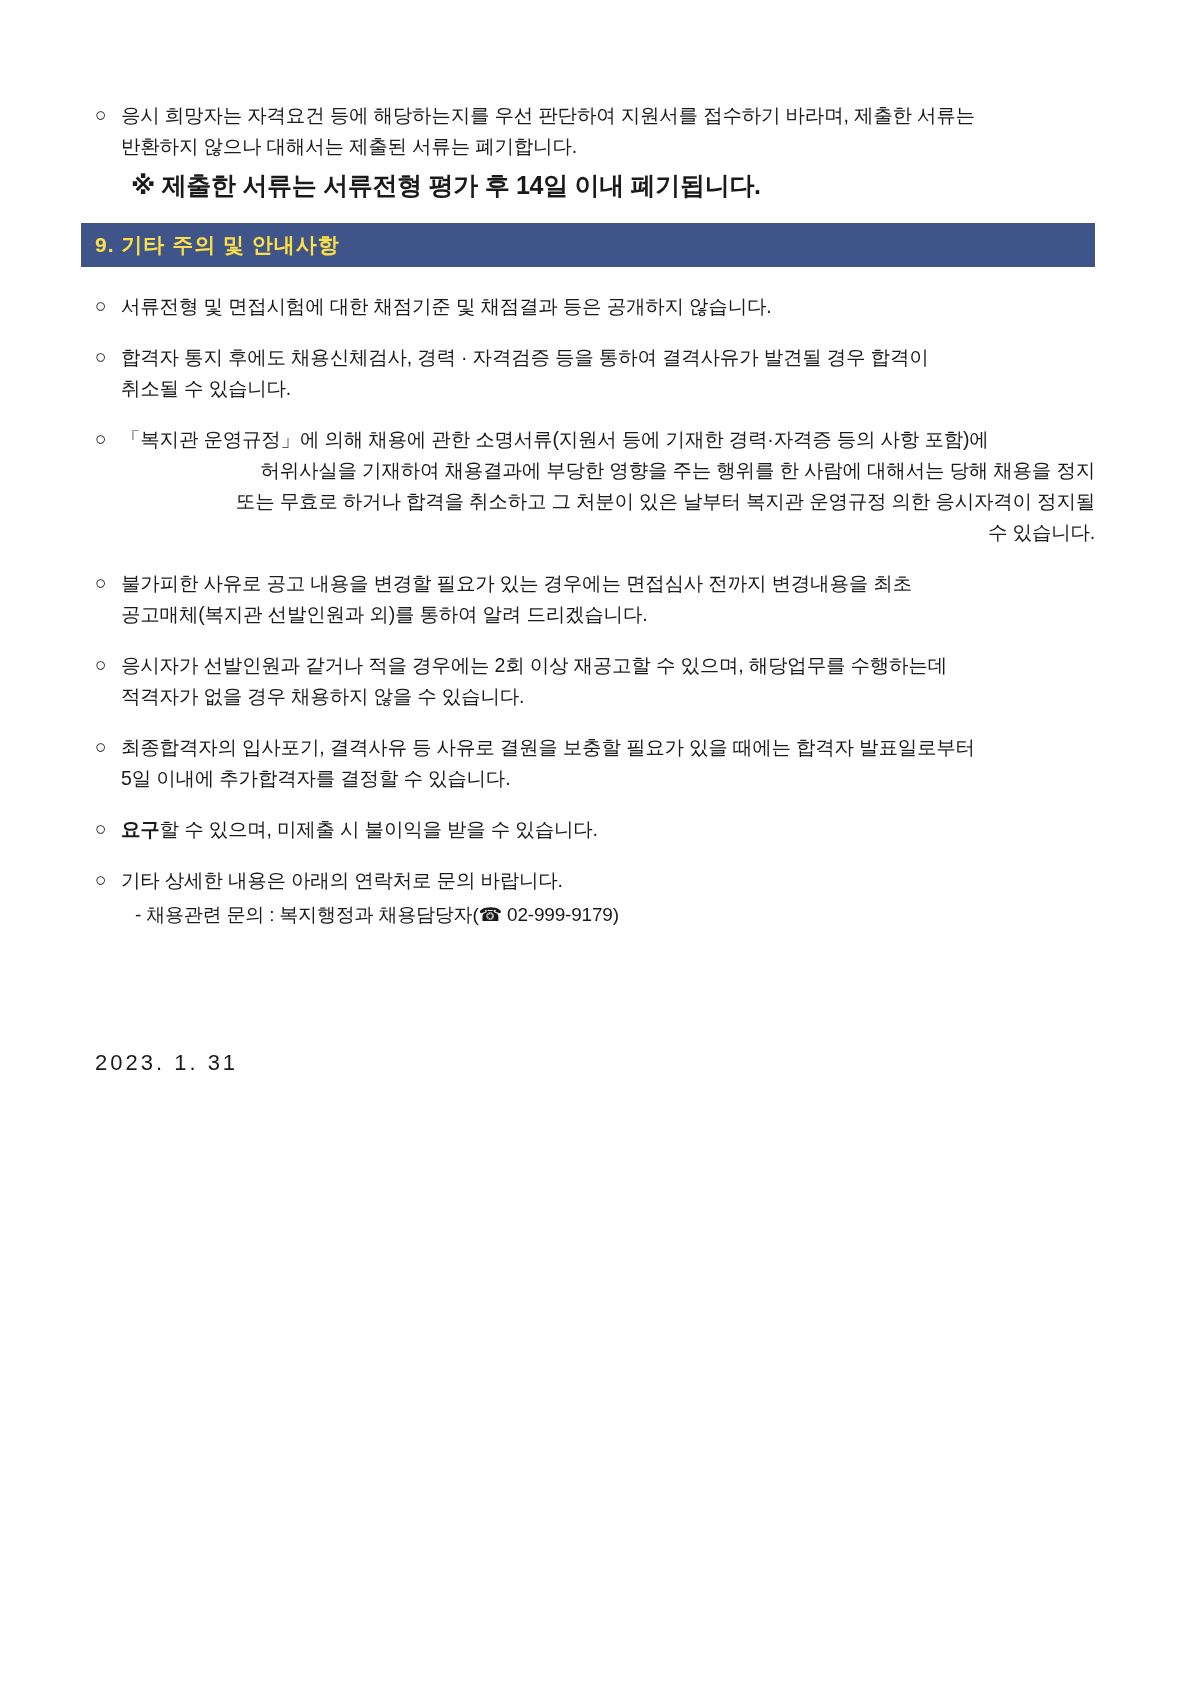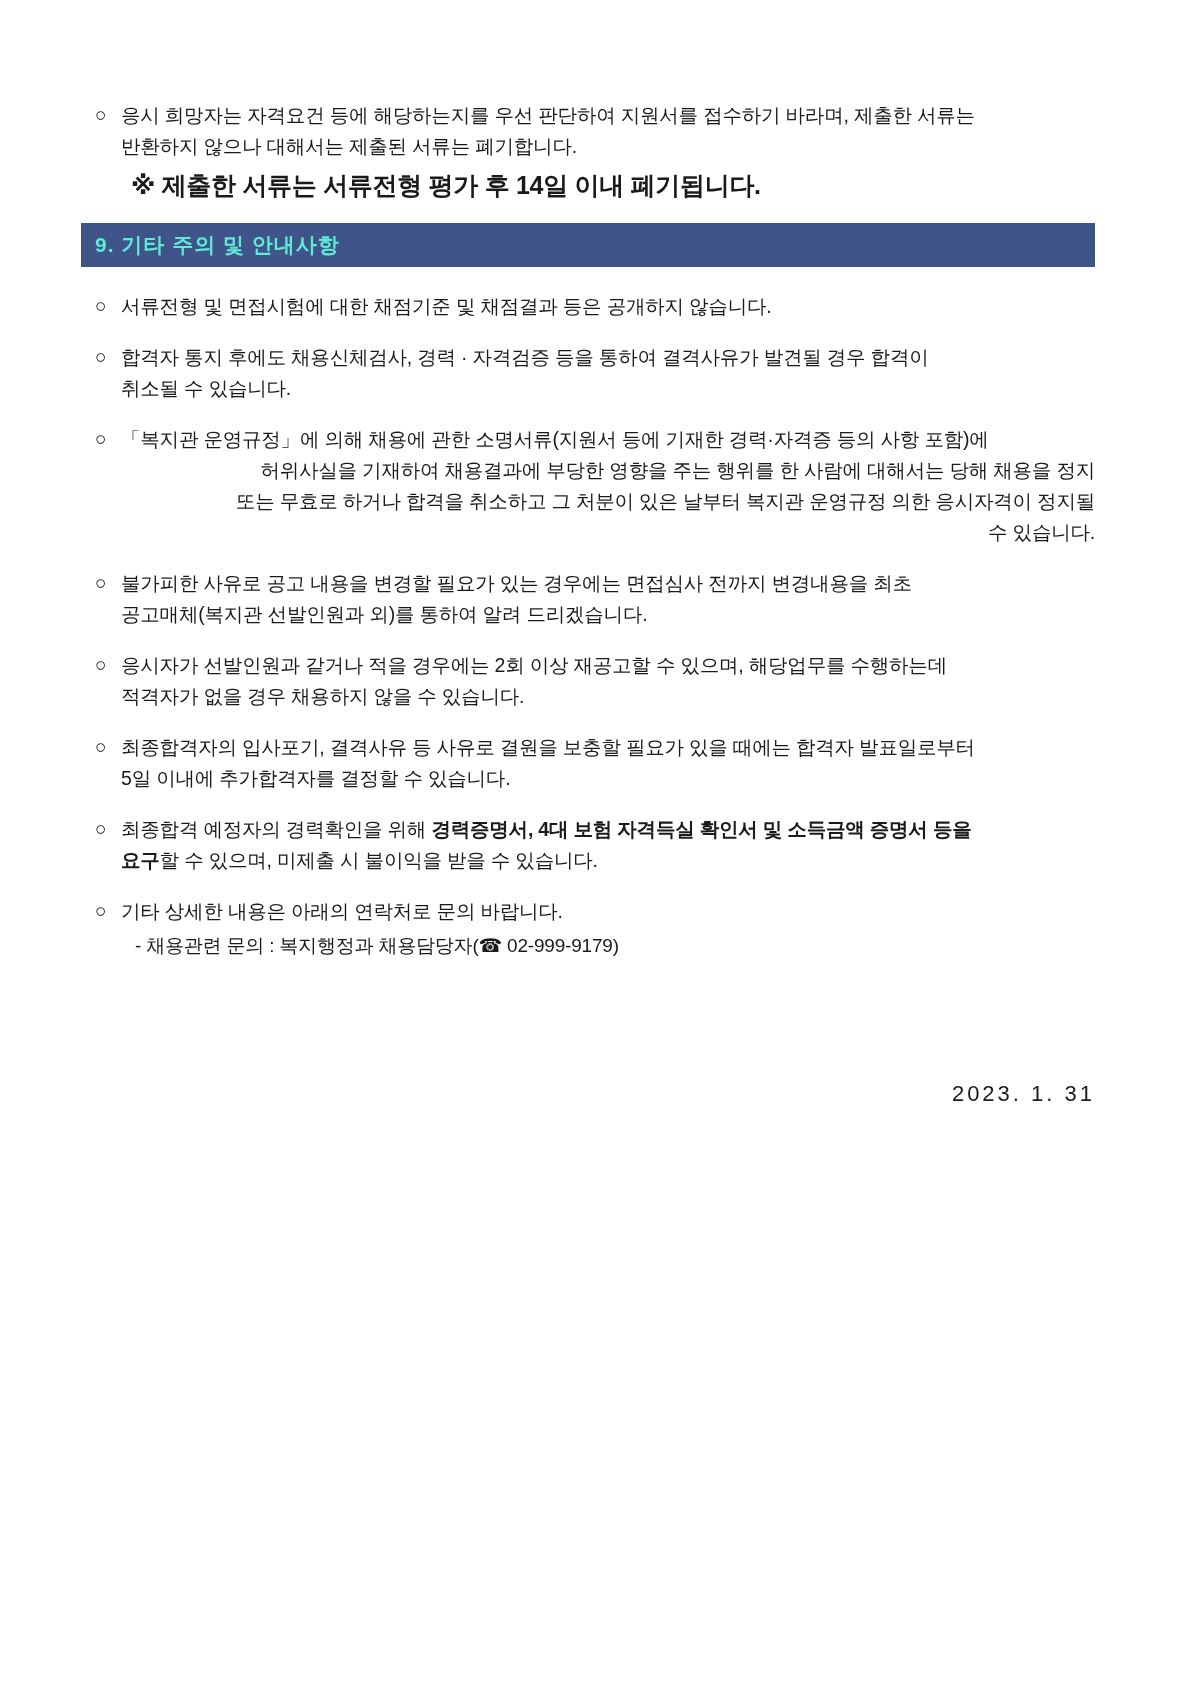--- a/index.html
+++ b/index.html
@@ -59,21 +59,21 @@
     font-weight: bold;
     line-height: 31px;
     margin-top: 8px;
     padding-left: 10px;
     letter-spacing: -0.3px;
   }
 
   
   .section-bar {
     background: #3f5488;
-    color: #5eead4;
+    color: #fde047;
     font-size: 21px;
     font-weight: bold;
     letter-spacing: 1px;
     padding: 8px 0 8px 14px;
     margin: 22px 0 24px -14px;
     width: 1014px;
     box-sizing: border-box;
   }
 
   .sub-line {
@@ -82,21 +82,21 @@
     padding-left: 14px;
     margin-top: 4px;
   }
 
   .strong {
     font-weight: bold;
   }
 
   
   .date-line {
-    text-align: right;
+    text-align: left;
     font-size: 22px;
     letter-spacing: 3px;
     margin-top: 120px;
   }
 
   
   .signature-wrap {
     position: relative;
     margin-top: 82px;
     height: 160px;
@@ -203,21 +203,20 @@
       <div class="bullet-mark">○</div>
       <div class="bullet-body">
         <span class="ln">최종합격자의 입사포기, 결격사유 등 사유로 결원을 보충할 필요가 있을 때에는 합격자 발표일로부터</span>
         <span class="ln">5일 이내에 추가합격자를 결정할 수 있습니다.</span>
       </div>
     </div>
 
     <div class="bullet-item">
       <div class="bullet-mark">○</div>
       <div class="bullet-body">
-        <span class="ln"><span>최종합격 예정자의 경력확인을 위해 </span><span class="strong">경력증명서, 4대 보험 자격득실 확인서 및 소득금액 증명서 등을</span></span>
         <span class="ln"><span class="strong">요구</span><span>할 수 있으며, 미제출 시 불이익을 받을 수 있습니다.</span></span>
       </div>
     </div>
 
     <div class="bullet-item">
       <div class="bullet-mark">○</div>
       <div class="bullet-body">
         <span class="ln">기타 상세한 내용은 아래의 연락처로 문의 바랍니다.</span>
         <div class="sub-line">- 채용관련 문의 : 복지행정과 채용담당자(☎ 02-999-9179)</div>
       </div>

